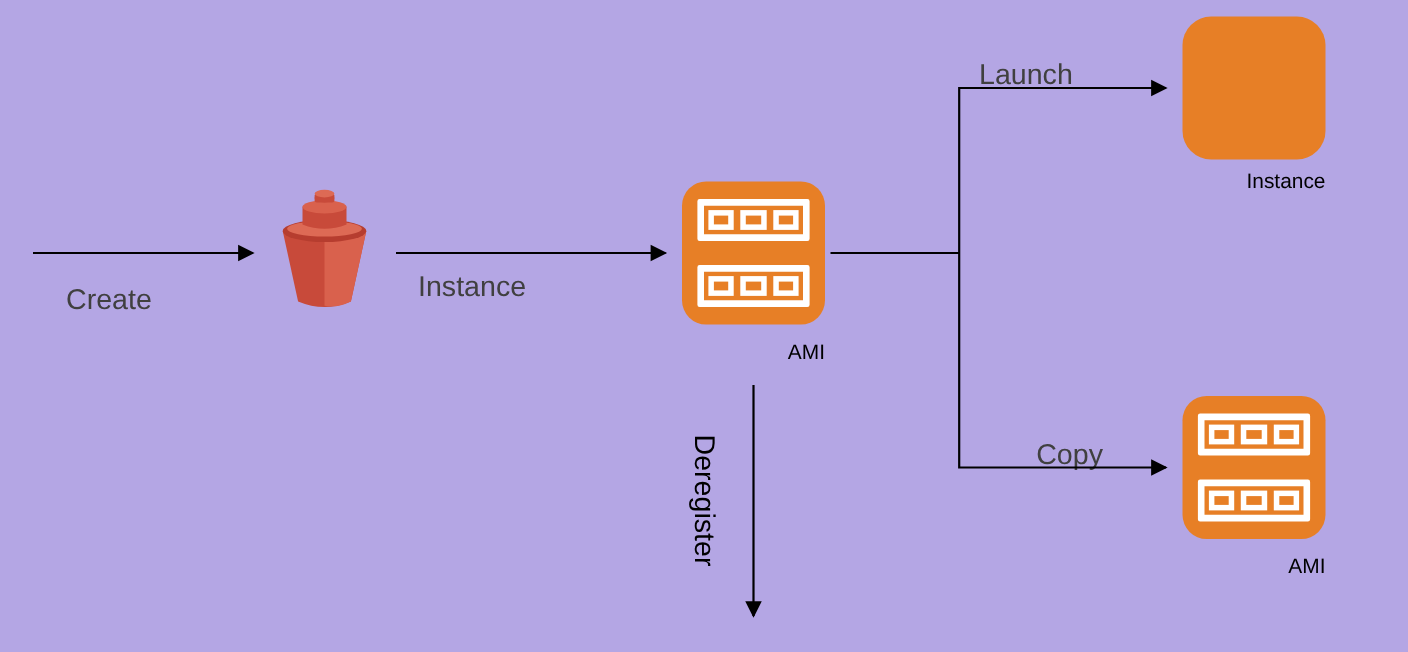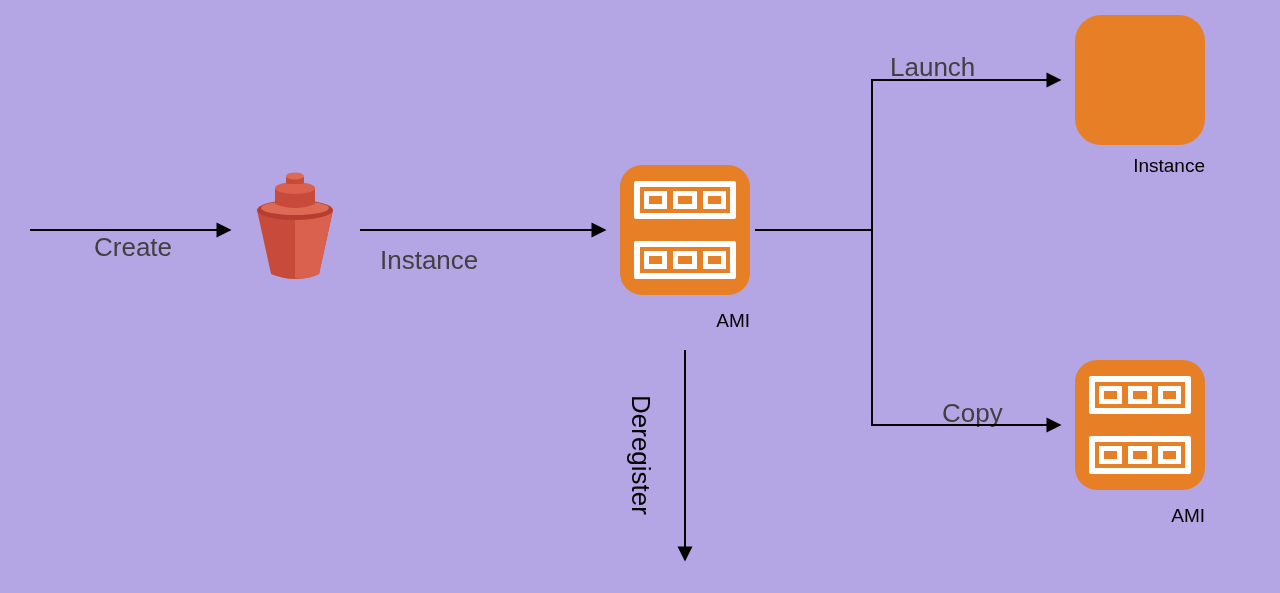--- a/index.html
+++ b/index.html
@@ -134,21 +134,21 @@
       <div class="cell"></div>
     </div>
     <div class="row">
       <div class="cell"></div>
       <div class="cell"></div>
       <div class="cell"></div>
     </div>
   </div>
   <div class="node-label" style="left:1075px; top:505px; width:130px;">AMI</div>
 
-  <span class="label" style="left:60px;  top:232px;margin-left:34px;">Create</span>
+  <span class="label" style="left:60px;  top:257px;">Create</span>
   <span class="label" style="left:380px; top:245px;">Instance</span>
   <span class="label" style="left:890px; top:52px;">Launch</span>
   <span class="label" style="left:942px; top:398px;">Copy</span>
   <span class="vlabel" style="left:625px; top:395px;">Deregister</span>
 
   <svg class="overlay">
     <defs>
       <marker id="arrow" viewBox="0 0 12 12" refX="10" refY="6" markerWidth="9" markerHeight="9" orient="auto-start-reverse">
         <path d="M1 1 L11 6 L1 11 Z" fill="#000"></path>
       </marker>

